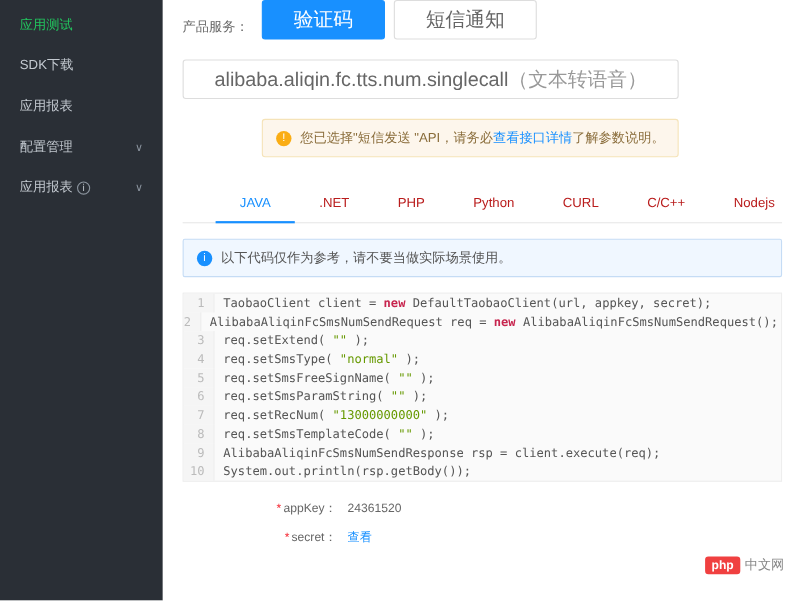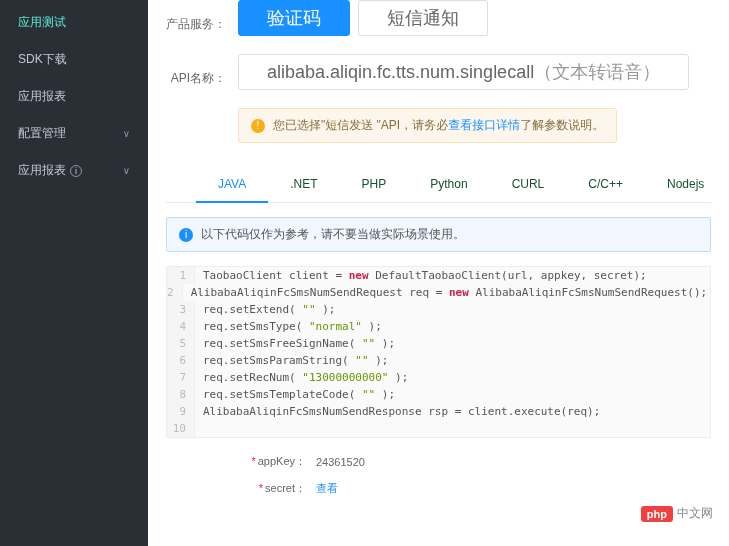--- a/index.html
+++ b/index.html
@@ -1,35 +1,35 @@
 <!DOCTYPE html>
 <html><head>
 <meta charset="utf-8">
 <style>
 * { margin: 0; padding: 0; box-sizing: border-box; }
 body { font-family: -apple-system, "Helvetica Neue", Arial, sans-serif; font-size: 12px; color: #333; background: #fff; width: 729px; height: 546px; overflow: hidden; position: relative; }
 .container { display: flex; height: 100%; }
 .sidebar { width: 148px; background: #2a2f36; color: #8b949e; flex-shrink: 0; padding-top: 4px; }
 .sidebar-item { padding: 10px 18px; cursor: pointer; font-size: 12px; color: #c3c9d0; }
-.sidebar-item.active { color: #5eead4; }
+.sidebar-item.active { color: #22c55e; }
 .sidebar-group { padding: 10px 18px; display: flex; justify-content: space-between; align-items: center; cursor: pointer; color: #c3c9d0; }
 .sidebar-group .icon { font-size: 10px; color: #8b949e; }
 .info-icon { display: inline-block; width: 12px; height: 12px; border: 1px solid #8b949e; border-radius: 50%; font-size: 9px; line-height: 11px; text-align: center; margin-left: 4px; }
 .main { flex: 1; padding: 0 18px; overflow: hidden; background: #fff; }
 .form-row { display: flex; align-items: center; margin-bottom: 12px; }
 .form-label { width: 72px; text-align: right; color: #666; padding-top: 6px; padding-right: 12px; flex-shrink: 0; }
 .pill { display: inline-block; padding: 5px 28px; border-radius: 3px; font-size: 18px; margin-right: 8px; margin-bottom: 6px; cursor: pointer; }
 .pill.primary { background: #1890ff; color: #fff; border: 1px solid #1890ff; }
 .pill.outline { background: #fff; color: #666; border: 1px solid #ddd; }
 .pill.outline .hint { color: #999; }
 .alert { background: #fdf6ec; border: 1px solid #f5e3b8; color: #8a6d3b; padding: 8px 12px; border-radius: 3px; display: flex; align-items: center; font-size: 12px; }
 .alert .dot { width: 14px; height: 14px; border-radius: 50%; background: #faad14; color: #fff; text-align: center; line-height: 14px; font-size: 10px; margin-right: 8px; flex-shrink: 0; }
 .alert .link { color: #1890ff; }
 .tabs { display: flex; border-bottom: 1px solid #e8e8e8; margin-top: 24px; padding-left: 30px; }
-.tab { padding: 10px 22px; color: #14532d; cursor: pointer; font-size: 12px; }
+.tab { padding: 10px 22px; color: #b91c1c; cursor: pointer; font-size: 12px; }
 .tab.active { color: #1890ff; border-bottom: 2px solid #1890ff; margin-bottom: -1px; }
 .info-bar { background: #f0f7ff; border: 1px solid #c5dcf5; color: #555; padding: 8px 12px; margin: 14px 0; border-radius: 2px; display: flex; align-items: center; }
 .info-bar .dot { width: 14px; height: 14px; border-radius: 50%; background: #1890ff; color: #fff; text-align: center; line-height: 14px; font-size: 10px; margin-right: 8px; flex-shrink: 0; }
 .code-block { background: #fafafa; border: 1px solid #eee; font-family: Consolas, Monaco, monospace; font-size: 11px; color: #555; }
 .code-line { display: flex; }
 .line-no { width: 28px; text-align: right; padding: 2px 8px 2px 0; color: #bbb; user-select: none; border-right: 1px solid #eee; background: #f5f5f5; }
 .line-code { padding: 2px 8px; white-space: pre; }
 .kw { color: #c7254e; font-weight: bold; }
 .str { color: #690; }
 .params { margin-top: 16px; }
@@ -66,21 +66,20 @@
   <div class="main">
     <div class="form-row">
       <div class="form-label">产品服务：</div>
       <div class="pill-row">
         <span class="pill primary">验证码</span>
         <span class="pill outline">短信通知</span>
       </div>
     </div>
 
     <div class="form-row">
-      <div class="form-label">API名称：</div>
       <div class="pill-row">
         <span class="pill outline">
           <span>alibaba.aliqin.fc.tts.num.singlecall</span><span class="hint">（文本转语音）</span>
         </span>
       </div>
     </div>
 
     <div class="form-row">
       <div class="form-label"></div>
       <div class="alert">
@@ -138,20 +137,21 @@
         <div class="code-line">
           <div class="line-no">8</div>
           <div class="line-code">req.setSmsTemplateCode( <span class="str">""</span> );</div>
         </div>
         <div class="code-line">
           <div class="line-no">9</div>
           <div class="line-code">AlibabaAliqinFcSmsNumSendResponse rsp = client.execute(req);</div>
         </div>
         <div class="code-line">
           <div class="line-no">10</div>
+          <div class="line-code">System.out.println(rsp.getBody());</div>
         </div>
       </div>
 
     <div class="params">
       <div class="param-row">
         <div class="param-label"><span class="req">*</span><span>appKey：</span></div>
         <div class="param-value">24361520</div>
       </div>
       <div class="param-row">
         <div class="param-label"><span class="req">*</span><span>secret：</span></div>

